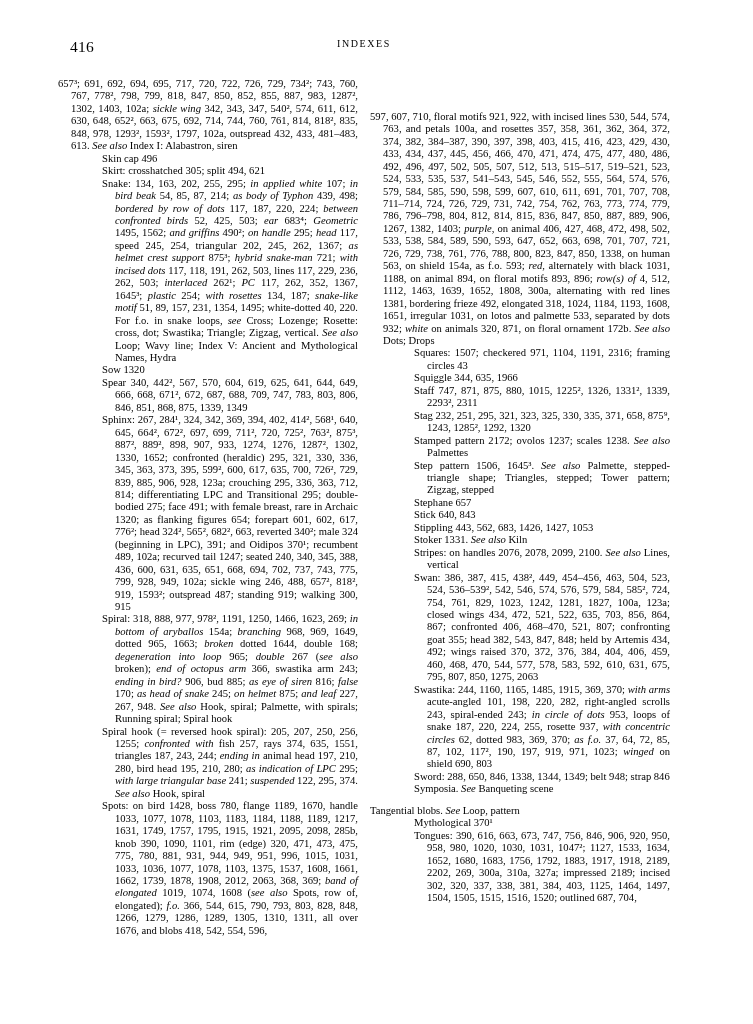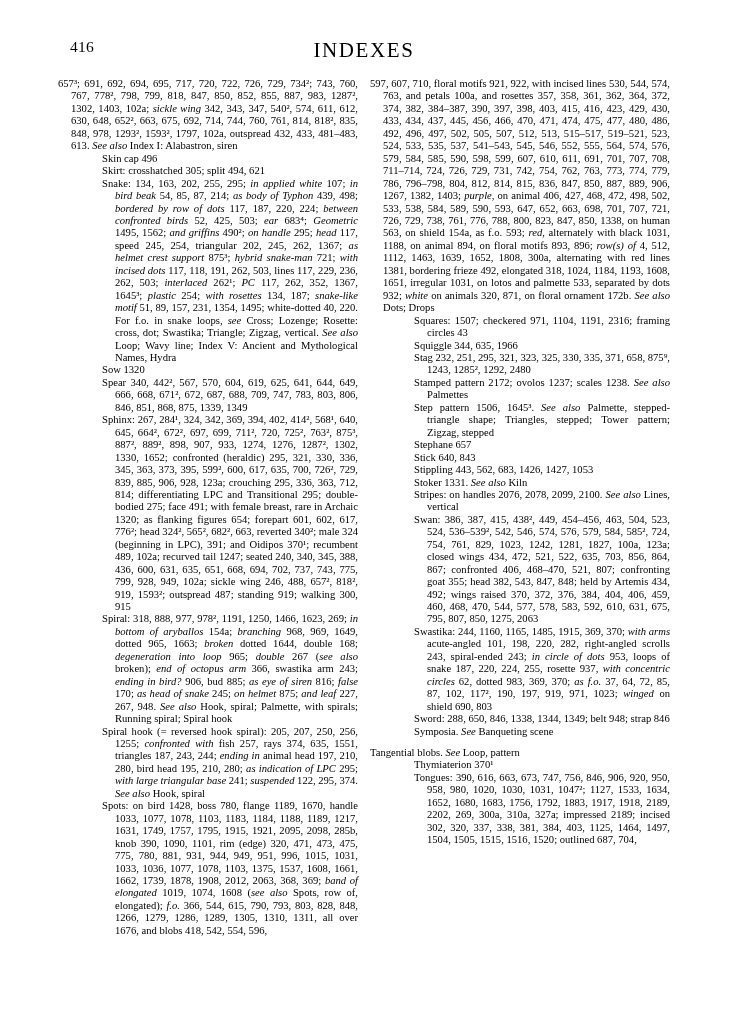--- a/index.html
+++ b/index.html
@@ -35,28 +35,28 @@
     top: 0;
     font-size: 15.5px;
     letter-spacing: 0.3px;
   }
   .running-head {
     position: absolute;
     left: 0;
     right: 0;
     top: 0;
     text-align: center;
-    font-size: 21px;
+    font-size: 10px;
     letter-spacing: 1.6px;
   }
   .columns {
     display: flex;
     flex-direction: row;
     gap: 12px;
-    align-items: flex-start;
+    align-items: center;
   }
   .col {
     width: 307px;
     font-size: 10.6px;
     line-height: 12.45px;
     text-align: justify;
     text-justify: inter-word;
     hyphens: none;
   }
   .entry {
@@ -98,31 +98,32 @@
       <p class="entry">Sphinx: 267, 284¹, 324, 342, 369, 394, 402, 414², 568¹, 640, 645, 664², 672², 697, 699, 711², 720, 725², 763², 875³, 887², 889², 898, 907, 933, 1274, 1276, 1287², 1302, 1330, 1652; confronted (heraldic) 295, 321, 330, 336, 345, 363, 373, 395, 599², 600, 617, 635, 700, 726², 729, 839, 885, 906, 928, 123a; crouching 295, 336, 363, 712, 814; differentiating LPC and Transitional 295; double-bodied 275; face 491; with female breast, rare in Archaic 1320; as flanking figures 654; forepart 601, 602, 617, 776²; head 324², 565², 682², 663, reverted 340²; male 324 (beginning in LPC), 391; and Oidipos 370¹; recumbent 489, 102a; recurved tail 1247; seated 240, 340, 345, 388, 436, 600, 631, 635, 651, 668, 694, 702, 737, 743, 775, 799, 928, 949, 102a; sickle wing 246, 488, 657², 818², 919, 1593²; outspread 487; standing 919; walking 300, 915</p>
       <p class="entry">Spiral: 318, 888, 977, 978², 1191, 1250, 1466, 1623, 269; <i>in bottom of aryballos</i> 154a; <i>branching</i> 968, 969, 1649, dotted 965, 1663; <i>broken</i> dotted 1644, double 168; <i>degeneration into loop</i> 965; <i>double</i> 267 (<i>see also</i> broken); <i>end of octopus arm</i> 366, swastika arm 243; <i>ending in bird?</i> 906, bud 885; <i>as eye of siren</i> 816; <i>false</i> 170; <i>as head of snake</i> 245; <i>on helmet</i> 875; <i>and leaf</i> 227, 267, 948. <i>See also</i> Hook, spiral; Palmette, with spirals; Running spiral; Spiral hook</p>
       <p class="entry">Spiral hook (= reversed hook spiral): 205, 207, 250, 256, 1255; <i>confronted with</i> fish 257, rays 374, 635, 1551, triangles 187, 243, 244; <i>ending in</i> animal head 197, 210, 280, bird head 195, 210, 280; <i>as indication of LPC</i> 295; <i>with large triangular base</i> 241; <i>suspended</i> 122, 295, 374. <i>See also</i> Hook, spiral</p>
       <p class="entry">Spots: on bird 1428, boss 780, flange 1189, 1670, handle 1033, 1077, 1078, 1103, 1183, 1184, 1188, 1189, 1217, 1631, 1749, 1757, 1795, 1915, 1921, 2095, 2098, 285b, knob 390, 1090, 1101, rim (edge) 320, 471, 473, 475, 775, 780, 881, 931, 944, 949, 951, 996, 1015, 1031, 1033, 1036, 1077, 1078, 1103, 1375, 1537, 1608, 1661, 1662, 1739, 1878, 1908, 2012, 2063, 368, 369; <i>band of elongated</i> 1019, 1074, 1608 (<i>see also</i> Spots, row of, elongated); <i>f.o.</i> 366, 544, 615, 790, 793, 803, 828, 848, 1266, 1279, 1286, 1289, 1305, 1310, 1311, all over 1676, and blobs 418, 542, 554, 596,</p>
     </div>
 
     <div class="col">
       <p class="entry">597, 607, 710, floral motifs 921, 922, with incised lines 530, 544, 574, 763, and petals 100a, and rosettes 357, 358, 361, 362, 364, 372, 374, 382, 384–387, 390, 397, 398, 403, 415, 416, 423, 429, 430, 433, 434, 437, 445, 456, 466, 470, 471, 474, 475, 477, 480, 486, 492, 496, 497, 502, 505, 507, 512, 513, 515–517, 519–521, 523, 524, 533, 535, 537, 541–543, 545, 546, 552, 555, 564, 574, 576, 579, 584, 585, 590, 598, 599, 607, 610, 611, 691, 701, 707, 708, 711–714, 724, 726, 729, 731, 742, 754, 762, 763, 773, 774, 779, 786, 796–798, 804, 812, 814, 815, 836, 847, 850, 887, 889, 906, 1267, 1382, 1403; <i>purple</i>, on animal 406, 427, 468, 472, 498, 502, 533, 538, 584, 589, 590, 593, 647, 652, 663, 698, 701, 707, 721, 726, 729, 738, 761, 776, 788, 800, 823, 847, 850, 1338, on human 563, on shield 154a, as f.o. 593; <i>red</i>, alternately with black 1031, 1188, on animal 894, on floral motifs 893, 896; <i>row(s) of</i> 4, 512, 1112, 1463, 1639, 1652, 1808, 300a, alternating with red lines 1381, bordering frieze 492, elongated 318, 1024, 1184, 1193, 1608, 1651, irregular 1031, on lotos and palmette 533, separated by dots 932; <i>white</i> on animals 320, 871, on floral ornament 172b. <i>See also</i> Dots; Drops</p>
       <p class="entry">Squares: 1507; checkered 971, 1104, 1191, 2316; framing circles 43</p>
       <p class="entry">Squiggle 344, 635, 1966</p>
-      <p class="entry">Stag 232, 251, 295, 321, 323, 325, 330, 335, 371, 658, 875⁹, 1243, 1285², 1292, 2480</p>
+      <p class="entry">Staff 747, 871, 875, 880, 1015, 1225², 1326, 1331², 1339, 2293², 2311</p>
+      <p class="entry">Stag 232, 251, 295, 321, 323, 325, 330, 335, 371, 658, 875⁹, 1243, 1285², 1292, 1320</p>
       <p class="entry">Stamped pattern 2172; ovolos 1237; scales 1238. <i>See also</i> Palmettes</p>
       <p class="entry">Step pattern 1506, 1645³. <i>See also</i> Palmette, stepped-triangle shape; Triangles, stepped; Tower pattern; Zigzag, stepped</p>
       <p class="entry">Stephane 657</p>
       <p class="entry">Stick 640, 843</p>
       <p class="entry">Stippling 443, 562, 683, 1426, 1427, 1053</p>
       <p class="entry">Stoker 1331. <i>See also</i> Kiln</p>
       <p class="entry">Stripes: on handles 2076, 2078, 2099, 2100. <i>See also</i> Lines, vertical</p>
       <p class="entry">Swan: 386, 387, 415, 438², 449, 454–456, 463, 504, 523, 524, 536–539², 542, 546, 574, 576, 579, 584, 585², 724, 754, 761, 829, 1023, 1242, 1281, 1827, 100a, 123a; closed wings 434, 472, 521, 522, 635, 703, 856, 864, 867; confronted 406, 468–470, 521, 807; confronting goat 355; head 382, 543, 847, 848; held by Artemis 434, 492; wings raised 370, 372, 376, 384, 404, 406, 459, 460, 468, 470, 544, 577, 578, 583, 592, 610, 631, 675, 795, 807, 850, 1275, 2063</p>
       <p class="entry">Swastika: 244, 1160, 1165, 1485, 1915, 369, 370; <i>with arms</i> acute-angled 101, 198, 220, 282, right-angled scrolls 243, spiral-ended 243; <i>in circle of dots</i> 953, loops of snake 187, 220, 224, 255, rosette 937, <i>with concentric circles</i> 62, dotted 983, 369, 370; <i>as f.o.</i> 37, 64, 72, 85, 87, 102, 117², 190, 197, 919, 971, 1023; <i>winged</i> on shield 690, 803</p>
       <p class="entry">Sword: 288, 650, 846, 1338, 1344, 1349; belt 948; strap 846</p>
       <p class="entry">Symposia. <i>See</i> Banqueting scene</p>
       <div class="gap"></div>
       <p class="entry">Tangential blobs. <i>See</i> Loop, pattern</p>
-      <p class="entry">Thymiaterion 370¹</p>
+      <p class="entry">Mythological 370¹</p>
       <p class="entry">Tongues: 390, 616, 663, 673, 747, 756, 846, 906, 920, 950, 958, 980, 1020, 1030, 1031, 1047²; 1127, 1533, 1634, 1652, 1680, 1683, 1756, 1792, 1883, 1917, 1918, 2189, 2202, 269, 300a, 310a, 327a; impressed 2189; incised 302, 320, 337, 338, 381, 384, 403, 1125, 1464, 1497, 1504, 1505, 1515, 1516, 1520; outlined 687, 704,</p>
     </div>
   </div>
 </div>
 
 </body></html>

